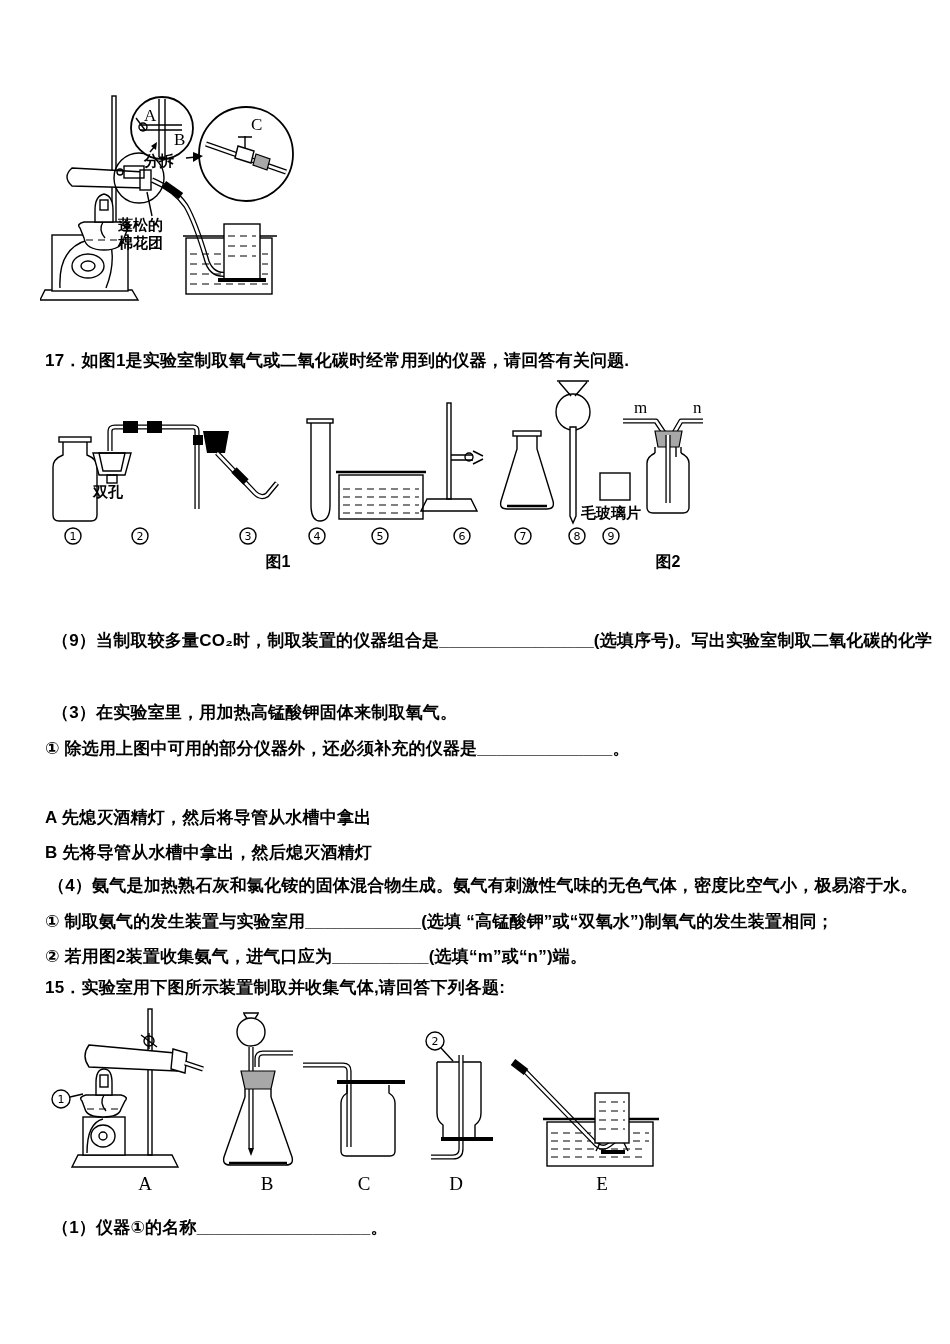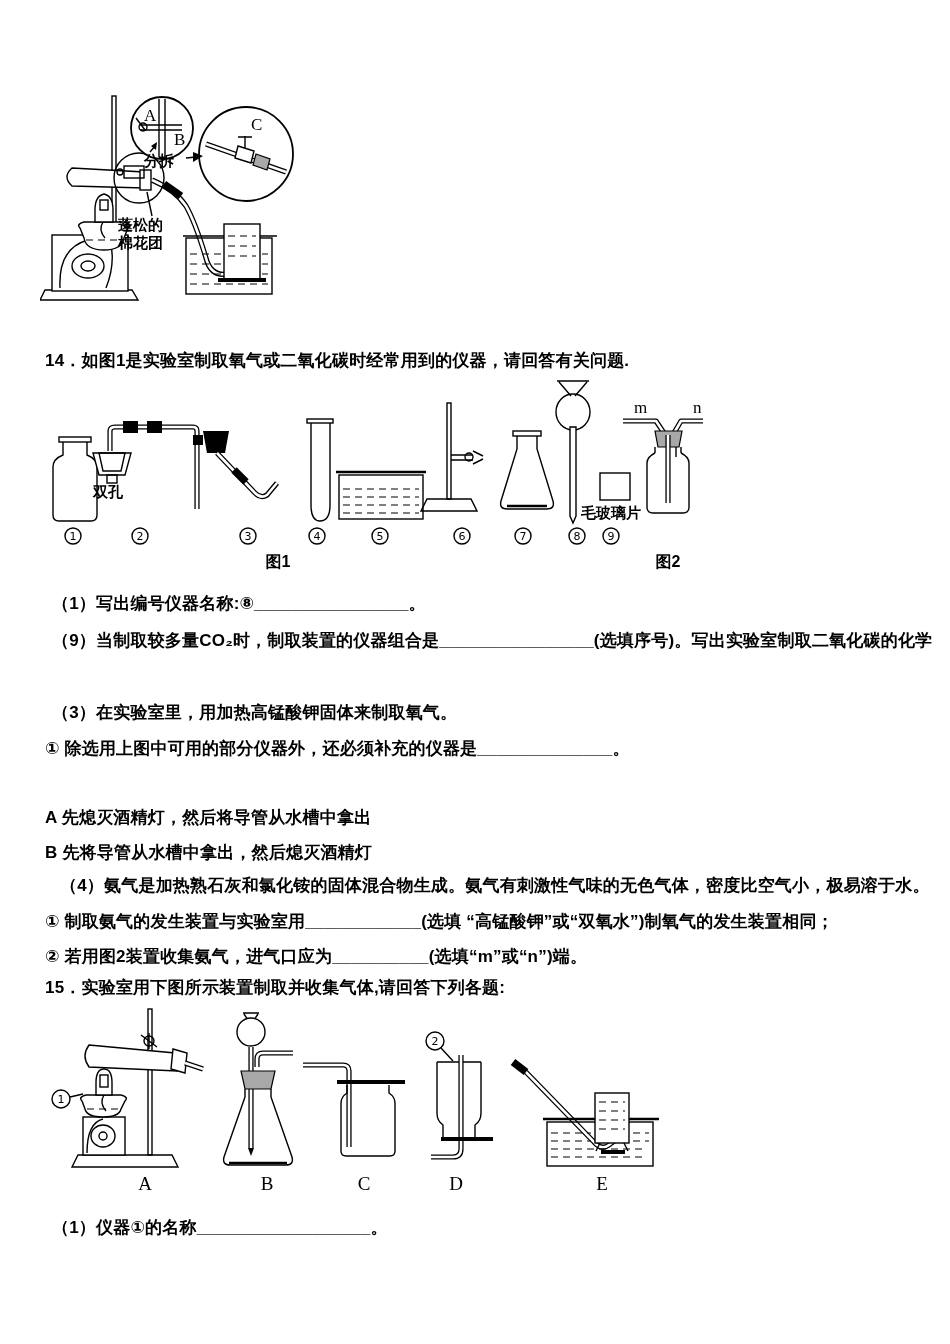--- a/index.html
+++ b/index.html
@@ -109,21 +109,21 @@
     <g>
       <rect class="o" x="146" y="150" width="86" height="56"></rect>
       <path class="o" d="M143,148 H237"></path>
       <path class="dash" d="M150,166 H228 M150,176 H228 M150,186 H228 M150,196 H228"></path>
       <rect class="ow" x="184" y="136" width="36" height="56"></rect>
       <path class="dash" d="M188,148 H216 M188,158 H216 M188,168 H216"></path>
       <path class="thk" d="M178,192 H226"></path>
     </g>
   </svg>
 
-  <div class="line" style="left:45px;top:349px">14．如图1是实验室制取氧气或二氧化碳时经常用到的仪器，请回答有关问题.</div>
+  <div class="line" style="left:45px;top:349px">17．如图1是实验室制取氧气或二氧化碳时经常用到的仪器，请回答有关问题.</div>
 
   <svg style="left:45px;top:375px" width="875" height="200" viewBox="0 0 875 200">
 
     <g>
       <rect class="o" x="14" y="62" width="32" height="5"></rect>
       <path class="o" d="M18,67 V80 Q8,84 8,92 L8,140 Q8,146 14,146 L46,146 Q52,146 52,140 L52,92 Q52,84 42,80 L42,67"></path>
     </g>
 
     <g>
       <path class="to" d="M65,76 V56 Q65,52 70,52 L148,52 Q152,52 152,56 V134"></path>
@@ -230,27 +230,26 @@
       <g>
           <circle class="o" cx="566" cy="161" r="8"></circle>
           <text class="digit" x="566" y="165">9</text>
         </g>
     </g>
 
     <text class="cap" x="233" y="192">图1</text>
     <text class="cap" x="623" y="192">图2</text>
   </svg>
 
-  <div class="line" style="left:52px;top:592px">（1）写出编号仪器名称:⑧________________。</div>
   <div class="line" style="left:52px;top:629px">（9）当制取较多量CO₂时，制取装置的仪器组合是________________(选填序号)。写出实验室制取二氧化碳的化学</div>
   <div class="line" style="left:52px;top:701px">（3）在实验室里，用加热高锰酸钾固体来制取氧气。</div>
   <div class="line" style="left:45px;top:737px">① 除选用上图中可用的部分仪器外，还必须补充的仪器是______________。</div>
   <div class="line" style="left:45px;top:841px">B 先将导管从水槽中拿出，然后熄灭酒精灯</div>
   <div class="line" style="left:45px;top:806px">A 先熄灭酒精灯，然后将导管从水槽中拿出</div>
-  <div class="line" style="left:60px;top:874px">（4）氨气是加热熟石灰和氯化铵的固体混合物生成。氨气有刺激性气味的无色气体，密度比空气小，极易溶于水。</div>
+  <div class="line" style="left:48px;top:874px">（4）氨气是加热熟石灰和氯化铵的固体混合物生成。氨气有刺激性气味的无色气体，密度比空气小，极易溶于水。</div>
   <div class="line" style="left:45px;top:910px">① 制取氨气的发生装置与实验室用____________(选填 “高锰酸钾”或“双氧水”)制氧气的发生装置相同；</div>
   <div class="line" style="left:45px;top:945px">② 若用图2装置收集氨气，进气口应为__________(选填“m”或“n”)端。</div>
 
   <div class="line" style="left:45px;top:976px">15．实验室用下图所示装置制取并收集气体,请回答下列各题:</div>
 
   <svg style="left:45px;top:1005px" width="875" height="195" viewBox="0 0 875 195">
 
     <g>
       <rect class="o" x="103" y="4" width="4" height="146"></rect>
       <polygon class="o" points="33,150 127,150 133,162 27,162"></polygon>

